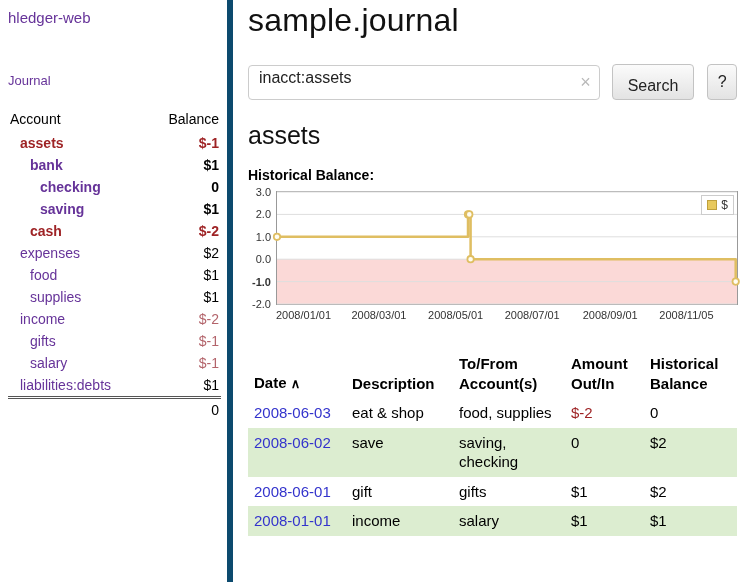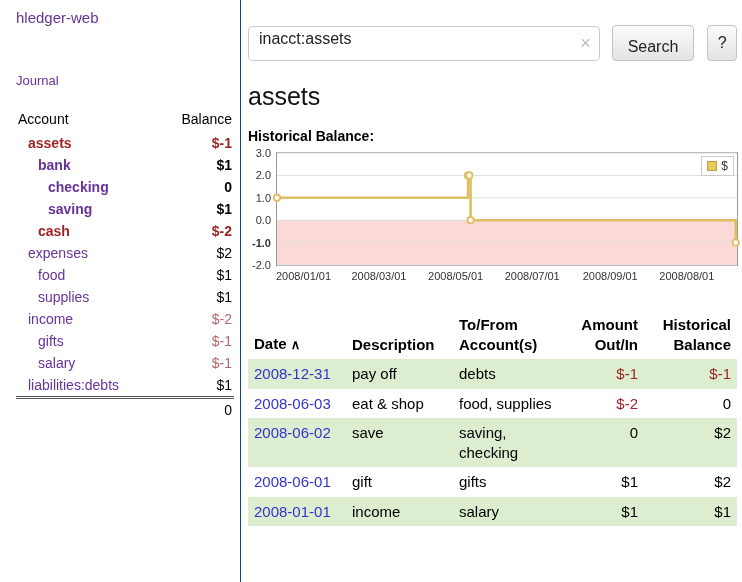--- a/index.html
+++ b/index.html
@@ -10,22 +10,22 @@
     --row-stripe-green:#dcedd0;
     --legend-swatch:#e8c95c;
   }
   *{box-sizing:border-box}
   html,body{margin:0;padding:0}
   body{width:742px;height:582px;overflow:hidden;background:#fff;color:#000;
        font-family:"Liberation Sans",sans-serif;font-size:14px;position:relative}
   a{cursor:pointer}
 
   
-  .sidebar{position:absolute;left:8px;top:0;width:233px;height:582px;
-           border-right:1px solid #0c4a6e;padding:9px 6px 0 8px}
+  .sidebar{position:absolute;left:0;top:0;width:233px;height:582px;
+           border-right:6px solid #0c4a6e;padding:9px 6px 0 8px}
   .app-title{display:block;color:var(--link-purple);font-size:15px;text-decoration:none}
   .journal-link{display:block;margin-top:47px;color:var(--link-purple);font-size:13px;text-decoration:none}
   table.accounts{width:100%;border-collapse:collapse;margin-top:21px;font-size:14px}
   table.accounts th{font-weight:400;text-align:left;padding:2px 2px 5px;font-size:14px}
   table.accounts th.bal-h{text-align:right}
   table.accounts td{padding:3px 2px}
   td.acct a{text-decoration:none}
   .n-link a{color:var(--link-purple)}
   .n-link-bold a{color:var(--link-purple);font-weight:bold}
   .n-neg-bold a{color:var(--negative-strong);font-weight:bold}
@@ -59,21 +59,21 @@
   .legend{position:absolute;top:3px;right:3px;display:flex;align-items:center;gap:4px;background:#fff;
           border:1px solid #ccc;padding:2px 5px;font-size:12px;color:#333}
   .swatch{width:10px;height:10px;background:var(--legend-swatch);border:1px solid #bfa03c;display:inline-block}
   .xticks{position:absolute;left:28px;top:118px;width:462px;height:14px}
   .xtick{position:absolute;top:0;font-size:11px;color:#333;white-space:nowrap}
 
   
   table.register{margin-top:27px;border-collapse:collapse;width:489px;font-size:15px;table-layout:fixed}
   table.register th{font-weight:bold;padding:2px 6px 5px;vertical-align:bottom;line-height:1.3;text-align:left}
   table.register td{padding:5px 6px;vertical-align:top;line-height:1.3}
-  table.register th.r,table.register td.r{text-align:right}
+  table.register th.r,table.register td.r{text-align:left}
   tr.stripe{background:var(--row-stripe-green)}
   td.c-date a{color:var(--date-link-blue);text-decoration:none}
   .neg{color:var(--negative-strong)}
   .caret{font-size:13px;font-weight:bold}
 </style>
 </head>
 <body>
 
 <div class="sidebar">
   <a class="app-title">hledger-web</a>
@@ -138,20 +138,21 @@
     <tfoot>
       <tr class="total-row">
         <td></td>
         <td>0</td>
       </tr>
     </tfoot>
   </table>
 </div>
 
 <div class="main">
+  <h1 class="page-title">sample.journal</h1>
 
   <div class="search-row">
     <div class="search-box">
       <input value="inacct:assets" style="">
       <span class="clear-icon">×</span>
     </div>
     <button class="btn search-btn">Search</button>
     <button class="btn help-btn">?</button>
   </div>
 
@@ -187,21 +188,21 @@
         <span class="swatch"></span>
         <span>$</span>
       </div>
     </div>
     <div class="xticks" id="xticks">
         <div class="xtick" style="left: 0px;">2008/01/01</div>
         <div class="xtick" style="left: 75.4px;">2008/03/01</div>
         <div class="xtick" style="left: 152.1px;">2008/05/01</div>
         <div class="xtick" style="left: 228.7px;">2008/07/01</div>
         <div class="xtick" style="left: 306.7px;">2008/09/01</div>
-        <div class="xtick" style="left: 383.3px;">2008/08/01</div>
+        <div class="xtick" style="left: 383.3px;">2008/11/05</div>
       </div>
   </div>
 
   <table class="register">
     <colgroup>
       <col style="width:98px">
         <col style="width:107px">
         <col style="width:112px">
         <col style="width:79px">
         <col style="width:93px">
@@ -209,27 +210,20 @@
     <thead id="register-head">
         <tr>
           <th>Date <span class="caret">∧</span></th>
           <th>Description</th>
           <th>To/From<br>Account(s)</th>
           <th class="r">Amount<br>Out/In</th>
           <th class="r">Historical<br>Balance</th>
         </tr>
       </thead>
     <tbody id="register-body">
-        <tr class="stripe">
-          <td class="c-date"><a>2008-12-31</a></td>
-          <td class="c-desc">pay off</td>
-          <td class="c-acct">debts</td>
-          <td class="c-amt r neg">$-1</td>
-          <td class="c-bal r neg">$-1</td>
-        </tr>
         <tr>
           <td class="c-date"><a>2008-06-03</a></td>
           <td class="c-desc">eat &amp; shop</td>
           <td class="c-acct">food, supplies</td>
           <td class="c-amt r neg">$-2</td>
           <td class="c-bal r ">0</td>
         </tr>
         <tr class="stripe">
           <td class="c-date"><a>2008-06-02</a></td>
           <td class="c-desc">save</td>

